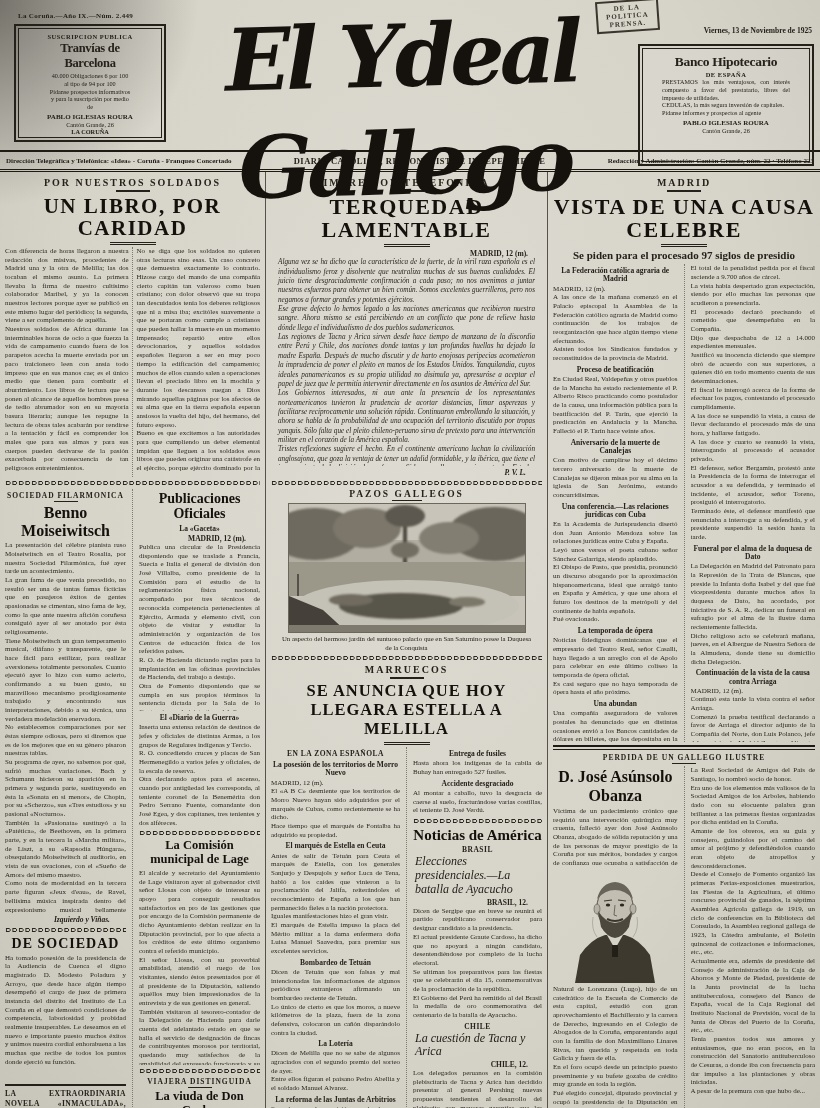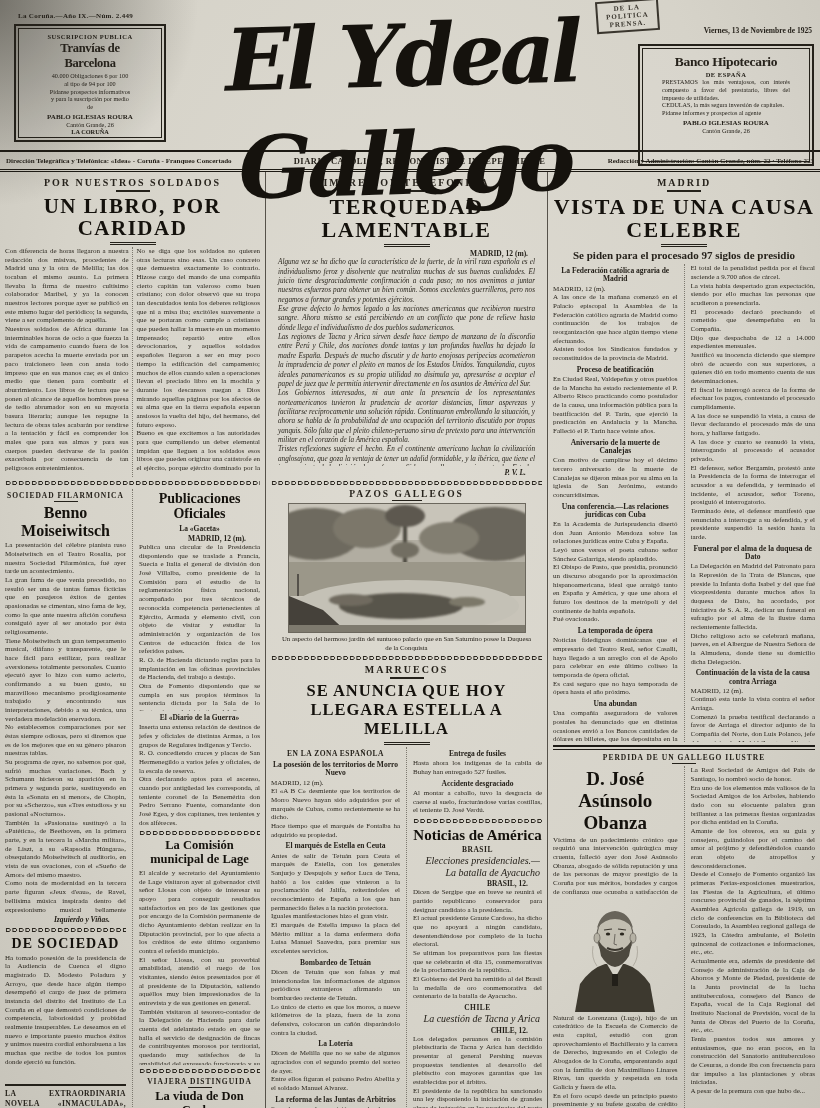--- a/index.html
+++ b/index.html
@@ -52,21 +52,21 @@
   .headline-xl::after,.headline-lg::after{content:"";display:block;width:46px;
     border-top:3px double #24211a;margin:3px auto 2px;}
   .headline-lg{font-size:16.5px;font-weight:bold;text-align:center;letter-spacing:1px;line-height:1.15;
     margin:1px 8px 2px;color:#14110c;}
   .headline-md{font-weight:bold;text-align:center;line-height:1.1;margin:2px 0;color:#14110c;}
   .deck{font-size:11px;font-weight:bold;text-align:center;margin:2px 0 3px;}
   .dateline{font-size:7.5px;font-weight:bold;text-align:right;padding-right:14px;}
   .bodytext{font-size:7px;line-height:1.24;text-align:justify;white-space:pre-line;overflow:hidden;color:#2b271f;}
   .subhead{font-size:7.5px;font-weight:bold;text-align:center;margin:3px 2px 1px;line-height:1.1;}
   .subhead:empty{display:none;margin:0;}
-  .subhead-i{font-size:10px;font-style:italic;text-align:right;margin:1px 2px;line-height:1.15;}
+  .subhead-i{font-size:12px;font-style:italic;text-align:left;margin:1px 2px;line-height:1.15;}
   .label-sm{font-size:7.5px;font-weight:bold;text-align:center;letter-spacing:.5px;margin-top:2px;}
   .sig{font-size:7.5px;font-weight:bold;font-style:italic;text-align:right;padding-right:16px;margin:2px 0;}
   
   .chain{height:6px;margin:3px 0;background-image:radial-gradient(circle at 3px 3px, rgba(42,38,31,0) 1.3px, #2a261f 1.5px, #2a261f 2.3px, rgba(42,38,31,0) 2.5px);background-size:6.5px 6px;background-repeat:repeat-x;}
   .rule-thick{border-top:2px solid #1d1a15;border-bottom:1px solid #1d1a15;height:2px;margin:3px 0;}
   
   .twocol{display:flex;gap:6px;overflow:hidden;}
   .subcol{flex:1;min-width:0;overflow:hidden;}
   .subcol + .subcol{border-left:1px dotted #7d796f;padding-left:6px;}
   .lead-body{height:230px;column-count:2;column-gap:8px;column-rule:1px dotted #7d796f;}
@@ -363,21 +363,21 @@
             </div>
 
         </div>
       </div>
 
       <div class="rule-thick"></div>
       <div class="kicker-sm">PERDIDA DE UN GALLEGO ILUSTRE</div>
 
       <div class="twocol" style="height:368px">
         <div class="subcol">
-          <div class="headline-md" style="font-size:19px;line-height:1.15">D. José Asúnsolo Obanza</div>
+          <div class="headline-md" style="font-size:16px;line-height:1.15">D. José Asúnsolo Obanza</div>
           <div class="bodytext" style="height:58px">Víctima de un padecimiento crónico que requirió una intervención quirúrgica muy cruenta, falleció ayer don José Asúnsolo Obanza, abogado de sólida reputación y una de las personas de mayor prestigio de la Coruña por sus méritos, bondades y cargos de confianza que ocupaba a satisfacción de las entidades que le habían designado.</div>
           <svg class="portrait" viewBox="0 0 96 116">
             <path d="M8,116 L13,88 Q24,72 38,68 L58,68 Q72,72 83,88 L88,116 Z" fill="#3d392f"></path>
             <polygon points="40,68 56,68 48,82" fill="#d5d2c8"></polygon>
             <rect x="45" y="78" width="6" height="12" fill="#221f19"></rect>
             <ellipse cx="48" cy="40" rx="18" ry="22" fill="#c2beb1" stroke="#3a362e" stroke-width="0.8"></ellipse>
             <path d="M30,32 Q34,16 48,15 Q62,16 66,32 Q58,23 48,23 Q38,23 30,32" fill="#68645a"></path>
             <ellipse cx="30" cy="42" rx="3" ry="5" fill="#b5b1a4" stroke="#55514a" stroke-width="0.6"></ellipse>
             <ellipse cx="66" cy="42" rx="3" ry="5" fill="#b5b1a4" stroke="#55514a" stroke-width="0.6"></ellipse>
             <ellipse cx="41" cy="38" rx="2.2" ry="1.6" fill="#2b271f"></ellipse>

